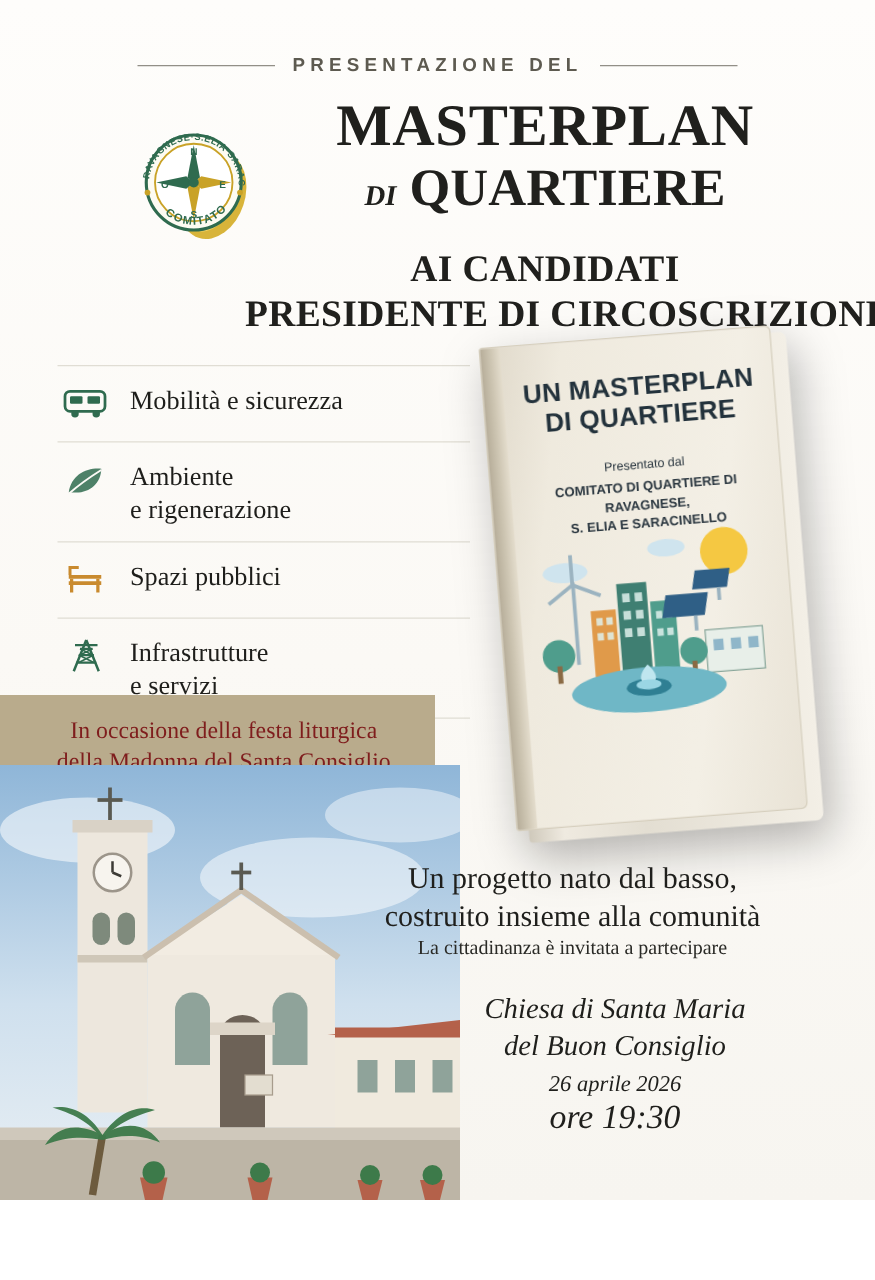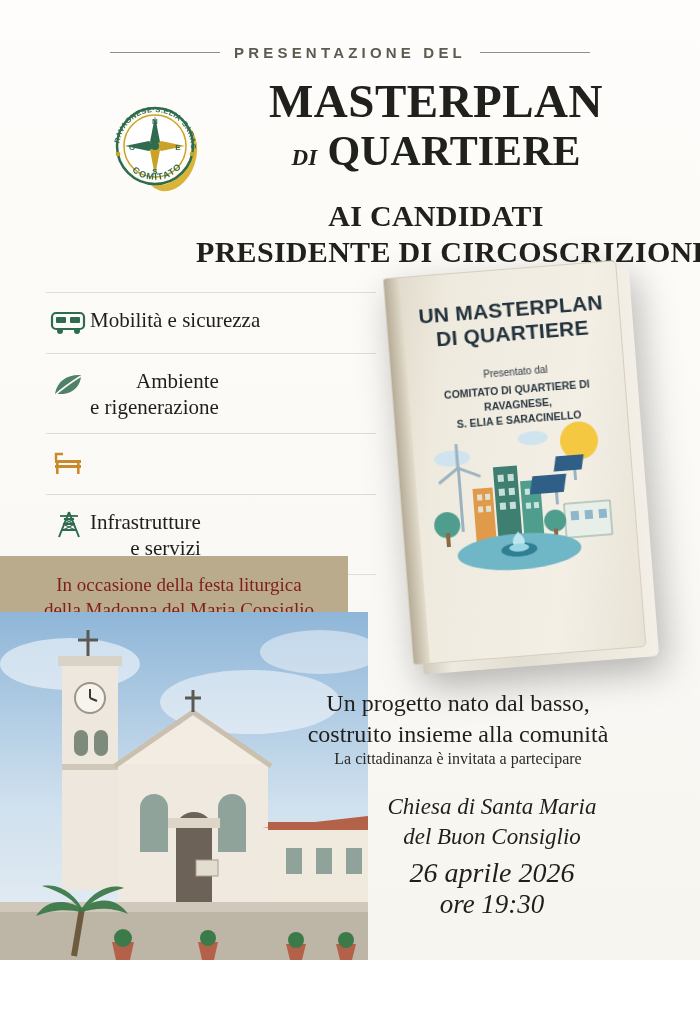--- a/index.html
+++ b/index.html
@@ -53,24 +53,23 @@
   .logo {
     position: absolute; left: 92px; top: 88px; width: 130px; height: 120px;
   }
   .logo svg { display:block; }
 
   
   .features {
     position: absolute; left: 46px; top: 292px; width: 330px;
   }
   .feature {
-    display: flex; align-items: flex-start; 
+    display: flex; align-items: flex-start; gap: 14px;
     padding: 13px 0 13px 2px;
     border-bottom: 1px solid #e0ddd4;
-    text-align: right;
   }
   .feature:first-child { border-top: 1px solid #e0ddd4; }
   .feature .ficon { width: 42px; min-width: 42px; height: 34px; display:flex; align-items:center; justify-content:center; }
   .feature .flabel {
     font-size: 21px; color: #1e1e1b; line-height: 1.22; padding-top: 2px;
     font-family: "Liberation Serif", serif;
   }
 
   
   .banner {
@@ -123,21 +122,21 @@
     overflow: hidden;
   }
   .photo svg { display:block; }
 
   
   .btext { position: absolute; left: 232px; top: 688px; width: 452px; text-align: center; }
   .bt1 { font-size: 24px; color: #1f1f1c; line-height: 1.3; }
   .bt2 { font-size: 16px; color: #2a2a26; }
   .venue { position: absolute; left: 300px; top: 792px; width: 384px; text-align: center; font-style: italic; }
   .v1 { font-size: 23px; color: #1f1f1c; line-height: 1.32; }
-  .v2 { font-size: 28px; color: #1f1f1c; margin-top: 4px; }
+  .v2 { font-size: 18px; color: #1f1f1c; margin-top: 4px; }
   .v3 { font-size: 27px; color: #1f1f1c; }
 </style>
 </head>
 <body>
 
 <div class="poster">
 
   <div class="kicker-row">
     <span class="kicker-line"></span>
     <span class="kicker">PRESENTAZIONE DEL</span>
@@ -211,39 +210,40 @@
     <div class="feature">
       <span class="ficon">
         <svg width="36" height="26" viewBox="0 0 36 26">
           <rect x="4" y="9" width="26" height="3" fill="#c98a2e"></rect>
           <rect x="4" y="14" width="26" height="3" fill="#c98a2e"></rect>
           <rect x="5" y="12" width="2.6" height="11" fill="#c98a2e"></rect>
           <rect x="26" y="12" width="2.6" height="11" fill="#c98a2e"></rect>
           <path d="M5 9 L5 3 L12 3" stroke="#c98a2e" stroke-width="2.4" fill="none"></path>
         </svg>
       </span>
+      <span class="flabel">Spazi pubblici</span>
     </div>
 
     <div class="feature">
       <span class="ficon">
         <svg width="36" height="28" viewBox="0 0 36 28">
           <path d="M18 1 L8 26 M18 1 L28 26" stroke="#2f6b4f" stroke-width="2"></path>
           <path d="M12 13 L24 13 M10 19 L26 19 M13 8 L23 8" stroke="#2f6b4f" stroke-width="1.8"></path>
           <path d="M12 13 L24 19 M24 13 L12 19 M13 8 L23 13 M23 8 L13 13" stroke="#2f6b4f" stroke-width="1.2"></path>
           <path d="M9 5 L27 5" stroke="#2f6b4f" stroke-width="1.8"></path>
         </svg>
       </span>
       <span class="flabel" style="white-space:pre-line">Infrastrutture
 e servizi</span>
     </div>
   </div>
 
   <div class="banner">
     <div>In occasione della festa liturgica</div>
-    <div>della Madonna del Maria Consiglio</div>
+    <div>della Madonna del Santa Consiglio</div>
     <div>di Ravagnese</div>
   </div>
 
   <div class="book">
     <div class="pages"></div>
     <div class="cover">
       <div class="spine"></div>
       <div class="bk-title">
         <div>UN MASTERPLAN</div>
         <div>DI QUARTIERE</div>

